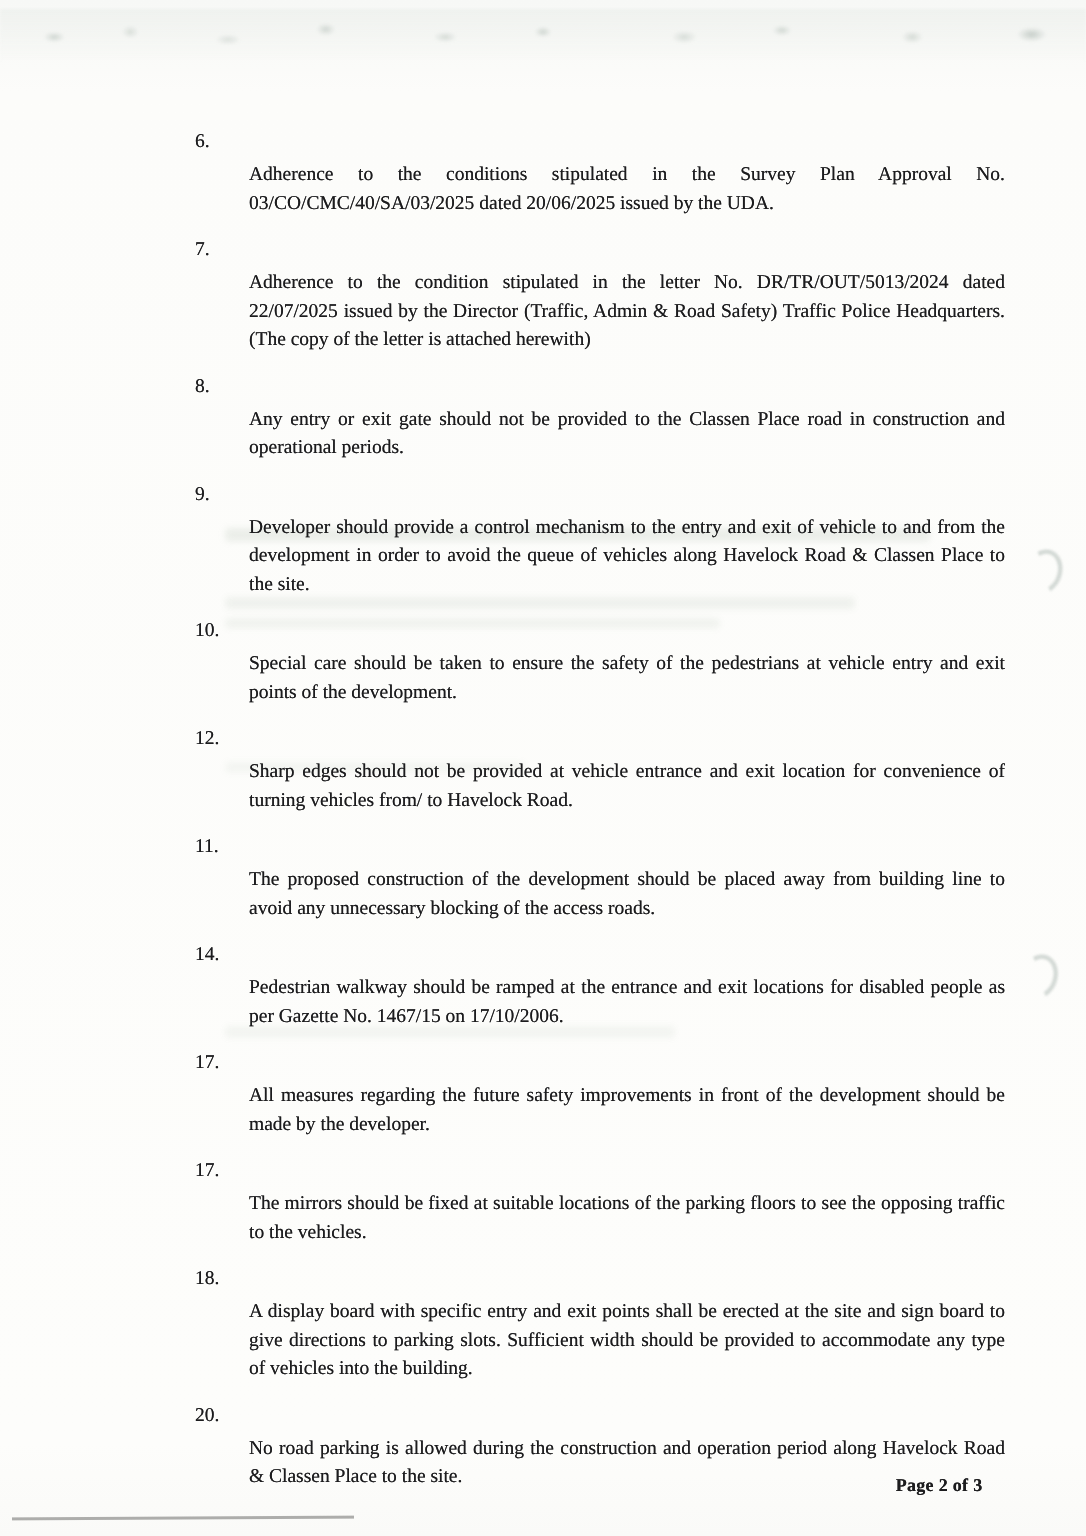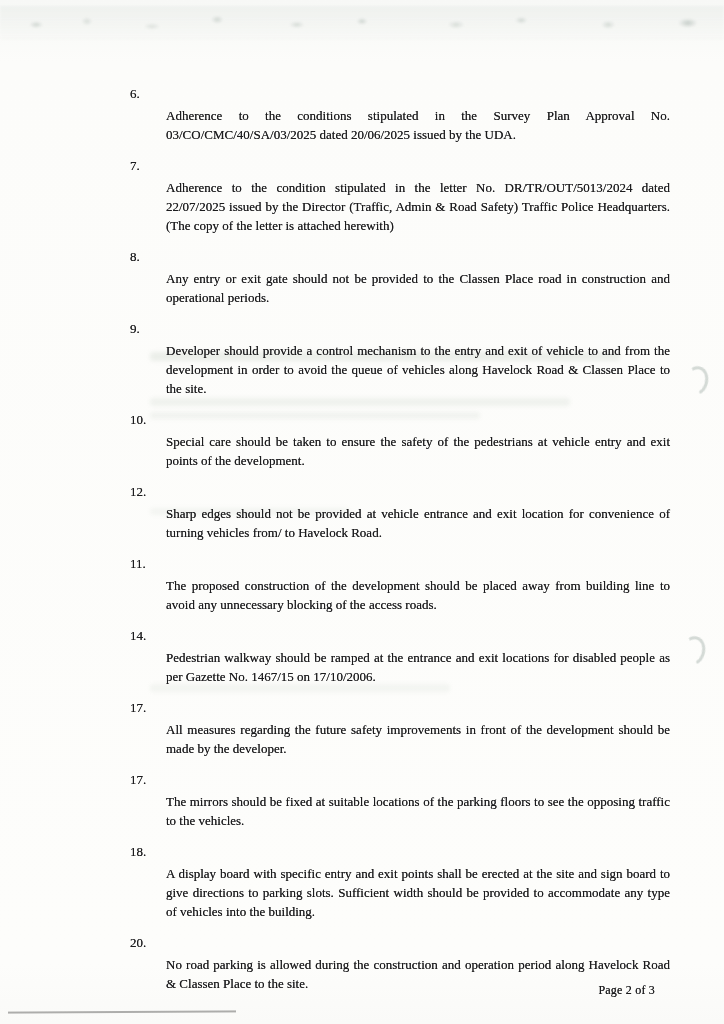--- a/index.html
+++ b/index.html
@@ -86,21 +86,21 @@
     flex: 1;
     width: 499px;
     text-align: justify;
     margin-top: 22px;
   }
   .footer {
     position: absolute;
     right: 69px;
     top: 983px;
     font-size: 12px;
-    font-weight: normal;
+    font-weight: bold;
     letter-spacing: .2px;
     text-shadow: 0 0 0.35px rgba(10,10,12,.8);
   }
 </style>
 </head>
 <body>
 
 <div class="page">
 
   <div class="top-noise"></div>

